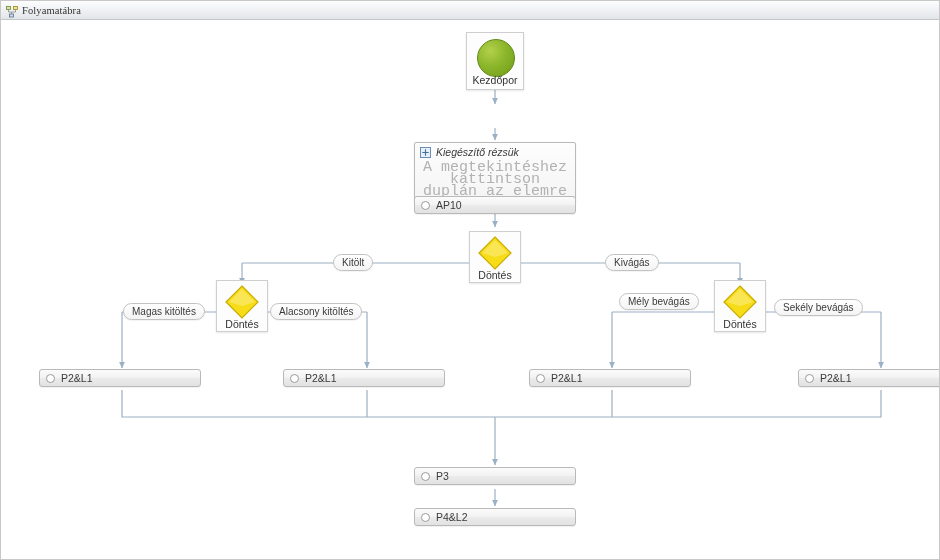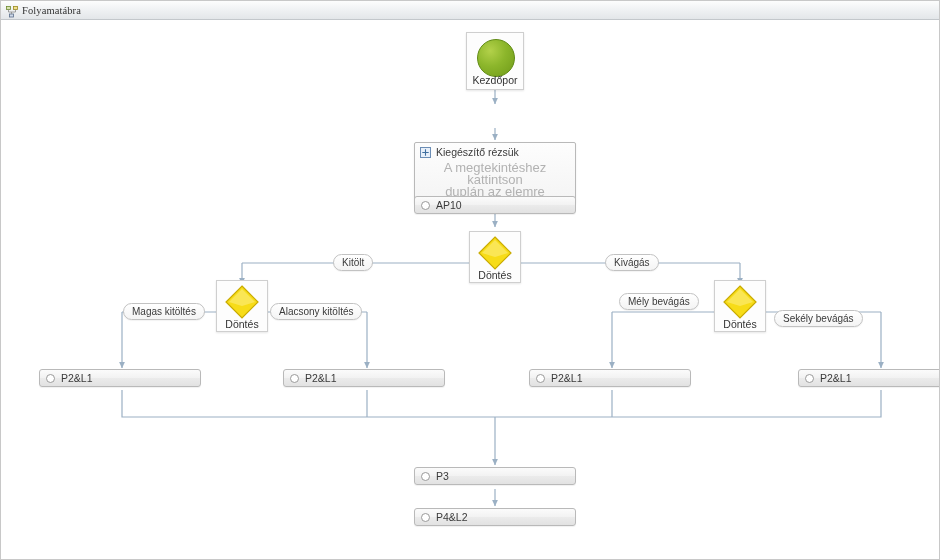--- a/index.html
+++ b/index.html
@@ -148,38 +148,40 @@
     width: 162px;
     background: linear-gradient(to bottom, #fdfdfd 0%, #f4f4f4 100%);
     border: 1px solid #b9b9b9;
     border-radius: 2px;
     box-shadow: 0 1px 2px rgba(0,0,0,0.08);
   }
   .subprocess .sp-head {
     display: flex;
     align-items: center;
     padding: 3px 5px 2px 5px;
+    font-style: italic;
   }
   .subprocess .sp-icon {
     width: 11px; height: 11px;
     margin-right: 5px;
     flex: 0 0 auto;
     position: relative;
   }
   .subprocess .sp-title {
     font-size: 10.5px;
     color: #3a3a3a;
     white-space: nowrap;
   }
   .subprocess .sp-hint {
-    font-size: 13px;
+    font-size: 15px;
     color: #b2b2b2;
     text-align: center;
     line-height: 12px;
     padding: 2px 6px 5px 6px;
+    font-family: Liberation Mono, monospace;
   }
   
   .pill {
     position: absolute;
     height: 17px;
     box-sizing: border-box;
     background: linear-gradient(to bottom, #ffffff 0%, #f4f4f4 100%);
     border: 1px solid #c2c2c2;
     border-radius: 9px;
     display: flex;
@@ -315,21 +317,21 @@
         <polygon points="17,4 30,17 17,21 4,17" fill="#fbe96a" opacity="0.75"></polygon>
       </svg>
       <div class="dlabel">Döntés</div>
     </div>
 
     <div class="pill" style="left:304px; top:234px;">Kitölt</div>
     <div class="pill" style="left:576px; top:234px;">Kivágás</div>
     <div class="pill" style="left:94px; top:283px;">Magas kitöltés</div>
     <div class="pill" style="left:241px; top:283px;">Alacsony kitöltés</div>
     <div class="pill" style="left:590px; top:273px;">Mély bevágás</div>
-    <div class="pill" style="left:745px; top:290px;">Sekély bevágás</div>
+    <div class="pill" style="left:745px; top:279px;">Sekély bevágás</div>
 
     <div class="node place" style="left:10px; top:349px; width:162px;">
       <span class="dot"></span>
       <span class="plabel">P2&amp;L1</span>
     </div>
     <div class="node place" style="left:254px; top:349px; width:162px;">
       <span class="dot"></span>
       <span class="plabel">P2&amp;L1</span>
     </div>
     <div class="node place" style="left:500px; top:349px; width:162px;">

